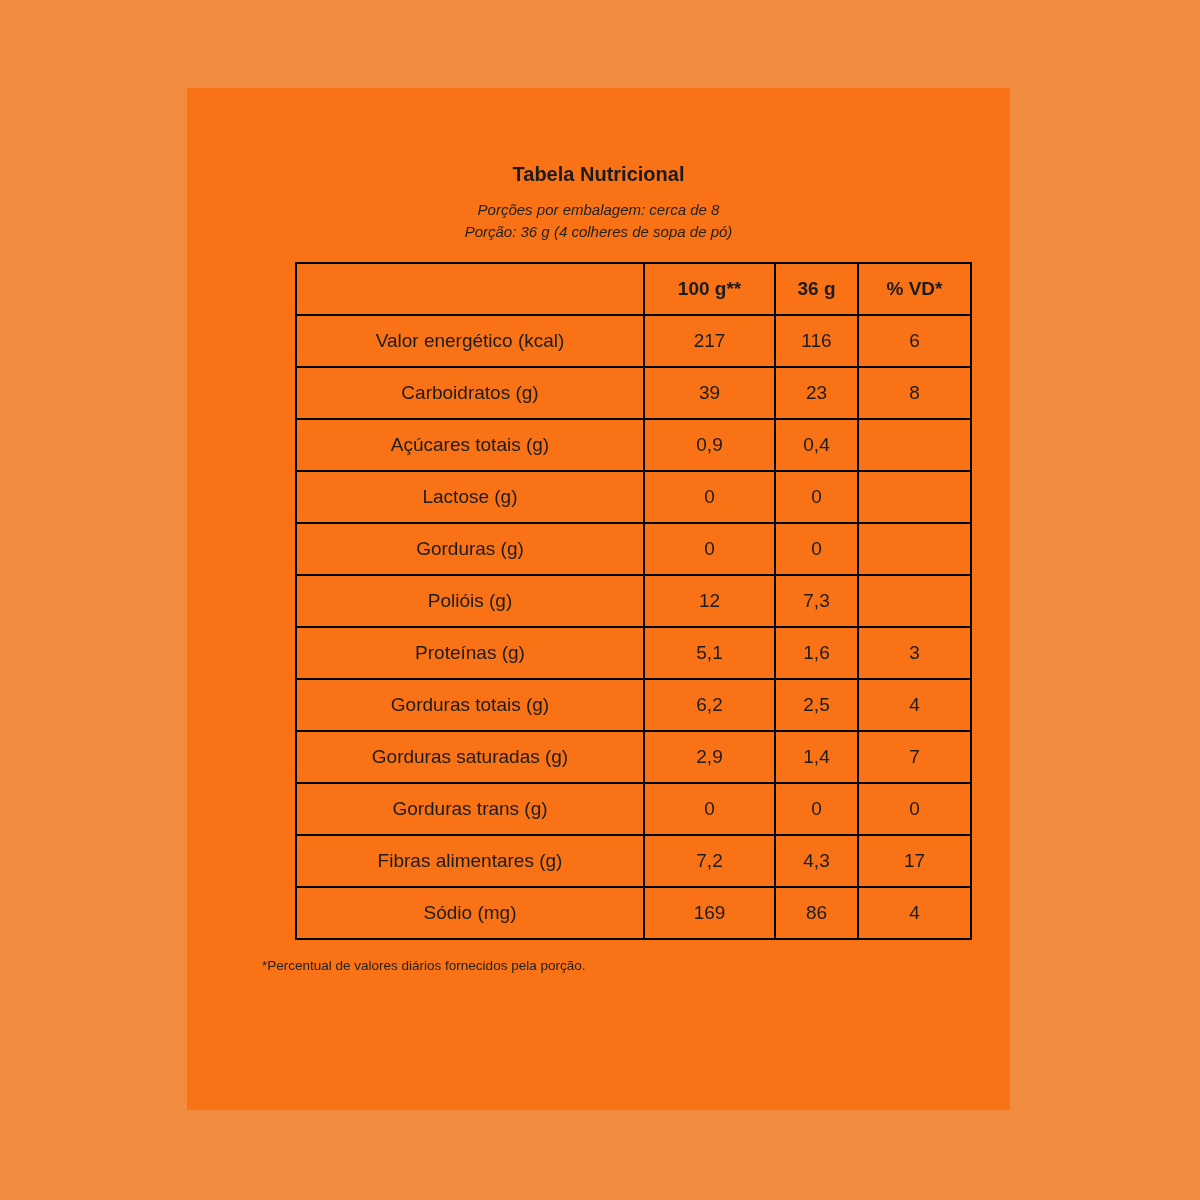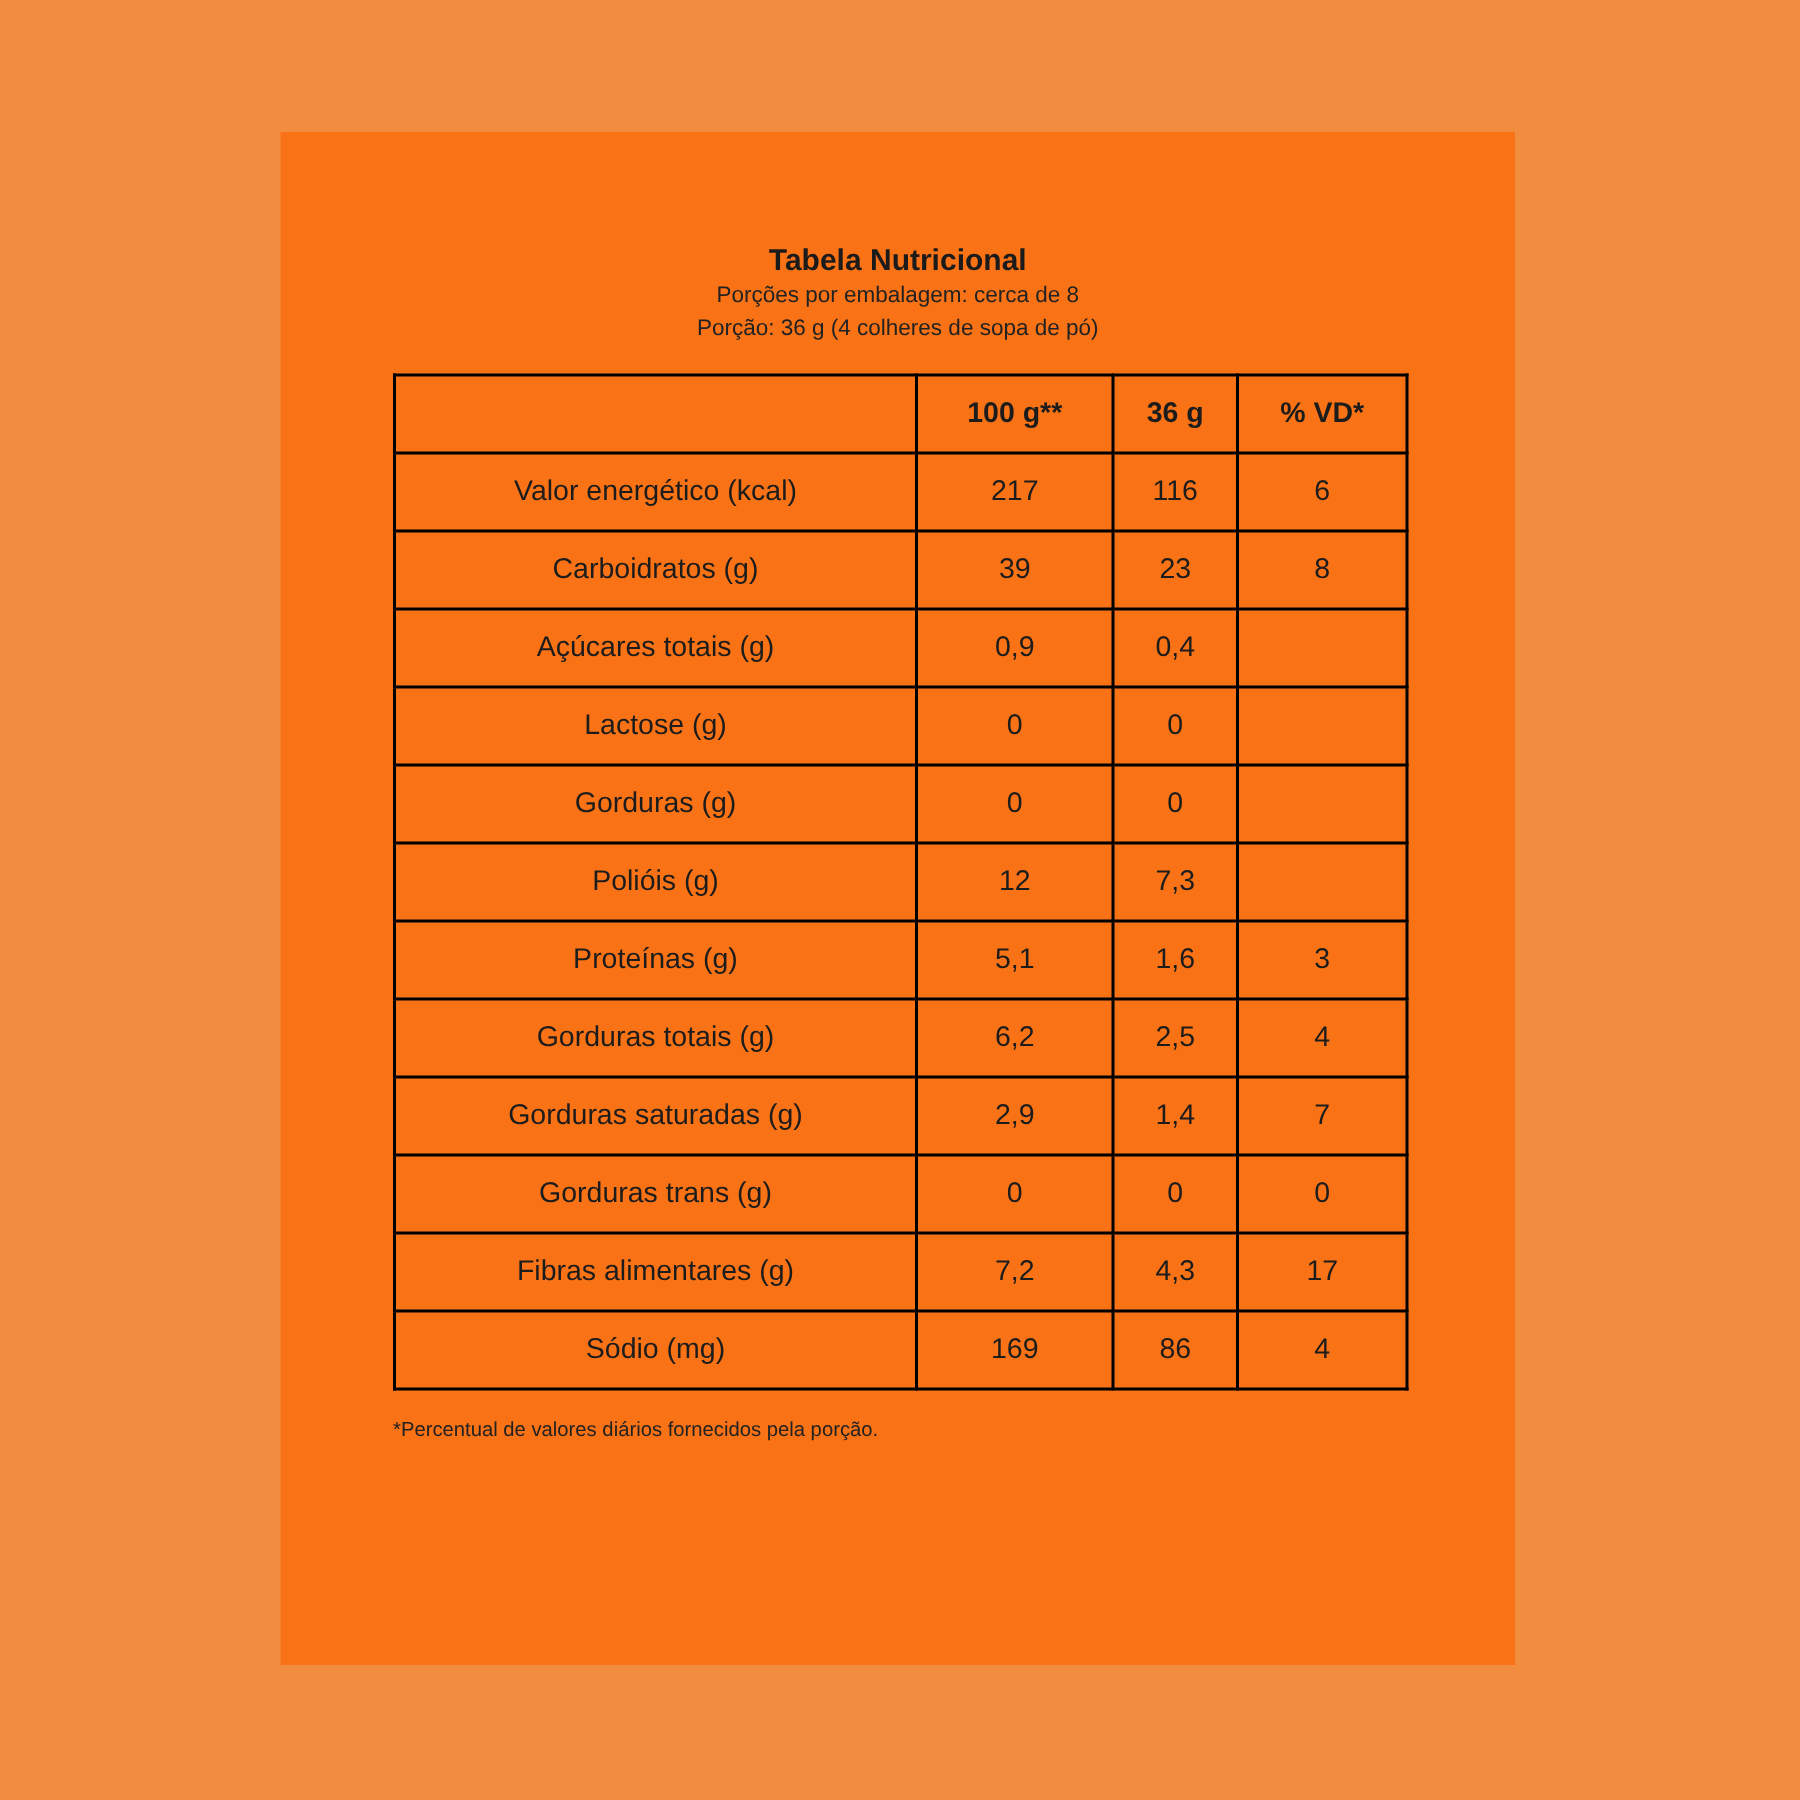--- a/index.html
+++ b/index.html
@@ -18,29 +18,29 @@
   }
   .title {
     margin: 0;
     padding-top: 74px;
     text-align: center;
     font-size: 20px;
     line-height: 24px;
     font-weight: 700;
     color: #1b1b1b;
   }
-  .subtitles { text-align: center; }
+  .subtitles { margin-top: 13px; text-align: center; font-style: italic; }
   .sub {
     margin: 0;
     font-size: 15px;
     line-height: 22px;
     color: #222222;
   }
   table.nutrition {
-    margin: 19px 0 0 75px;
+    margin: 19px 0 0 108px;
     border-collapse: collapse;
     table-layout: fixed;
     width: 675px;
   }
   .nutrition th, .nutrition td {
     border: 2px solid #000000;
     height: 50px;
     text-align: center;
     vertical-align: middle;
     font-size: 19px;

